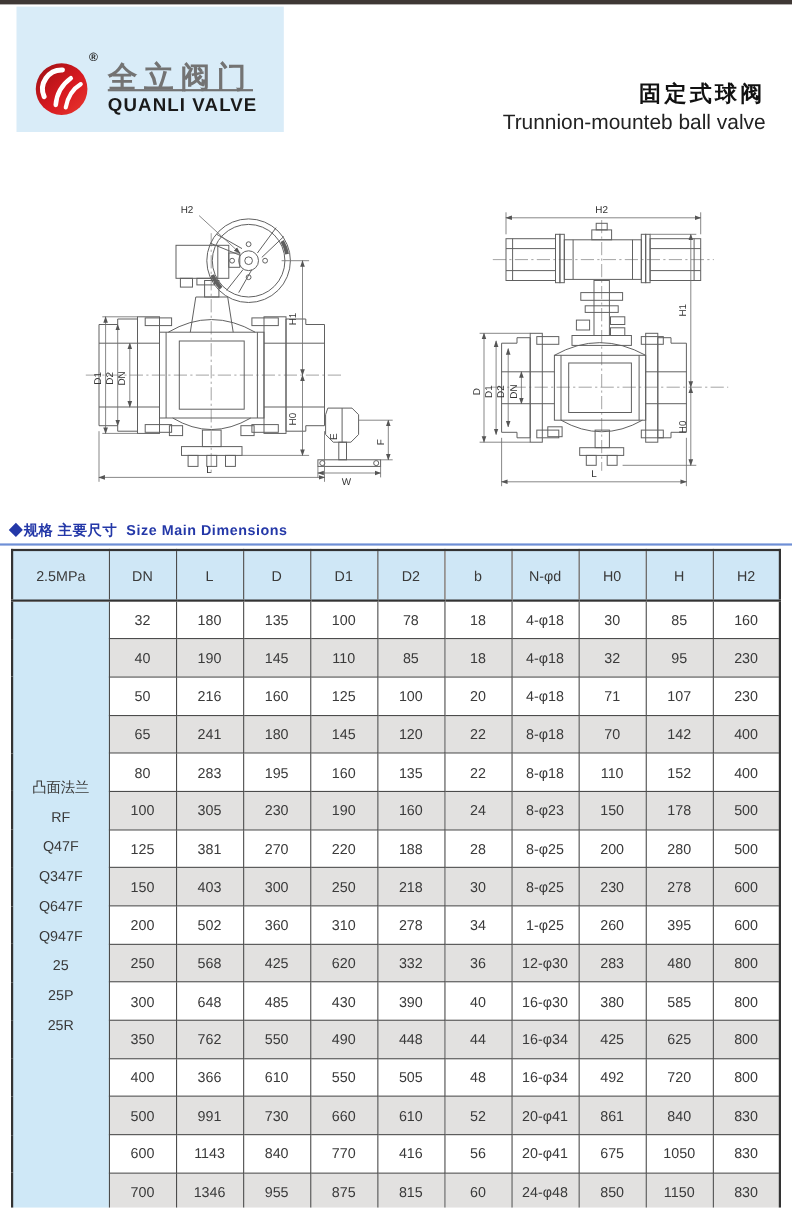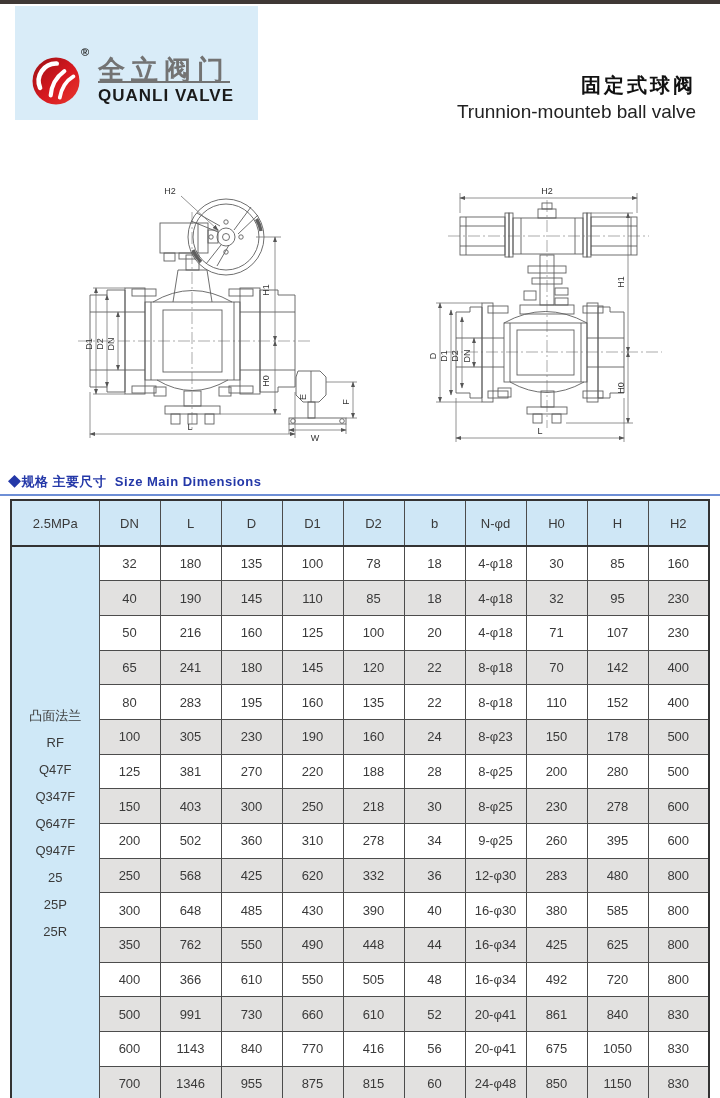--- a/index.html
+++ b/index.html
@@ -410,21 +410,21 @@
           <td>278</td>
           <td>600</td>
         </tr>
         <tr>
           <td>200</td>
           <td>502</td>
           <td>360</td>
           <td>310</td>
           <td>278</td>
           <td>34</td>
-          <td>9-φ25</td>
+          <td>1-φ25</td>
           <td>260</td>
           <td>395</td>
           <td>600</td>
         </tr>
         <tr class="stripe">
           <td>250</td>
           <td>568</td>
           <td>425</td>
           <td>620</td>
           <td>332</td>

